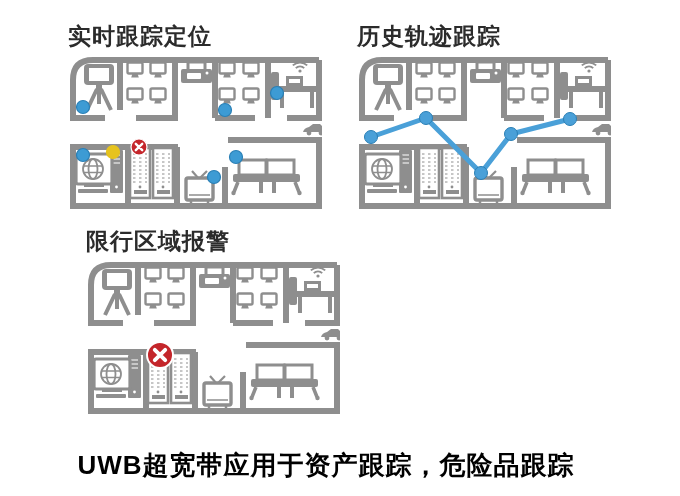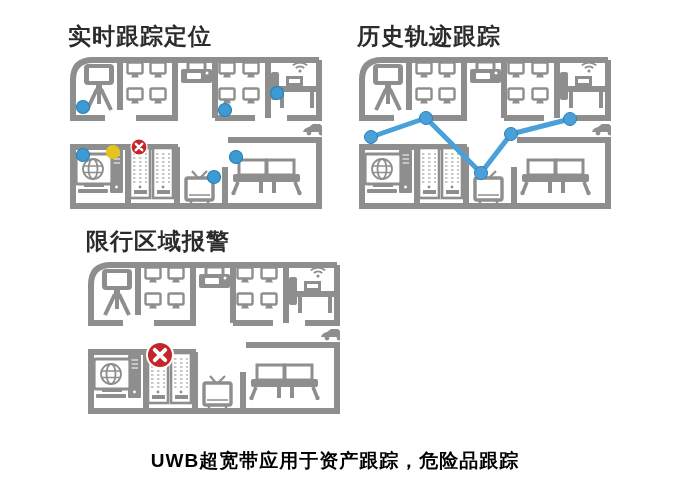--- a/index.html
+++ b/index.html
@@ -1,21 +1,21 @@
 <!DOCTYPE html>
 <html><head>
 <meta charset="utf-8">
 <style>
   html,body{margin:0;padding:0;background:#ffffff;}
   body{width:680px;height:496px;overflow:hidden;font-family:"Liberation Sans",sans-serif;}
   .canvas{position:relative;width:680px;height:496px;background:#fff;border-radius:12px;}
   .quad{position:absolute;width:256px;}
   .quad h2{margin:0 0 0 2px;height:28px;line-height:28px;font-size:23px;font-weight:bold;color:#2b2b2b;letter-spacing:1px;}
   .quad svg.map{display:block;width:256px;height:164px;}
-  .caption{position:absolute;left:9px;top:448px;width:652px;text-align:center;font-size:19px;font-weight:bold;color:#000;letter-spacing:1px;}
+  .caption{position:absolute;left:0;top:448px;width:652px;text-align:center;font-size:26px;font-weight:bold;color:#000;letter-spacing:1px;}
   .wall{stroke:#8e8e8e;stroke-width:6;fill:none;}
   .fur-fill{fill:#8e8e8e;}
   .fur-stroke{stroke:#8e8e8e;fill:none;}
   .track-line{fill:none;stroke-width:5;stroke-linecap:round;stroke-linejoin:round;}
   #symdefs{position:absolute;width:0;height:0;overflow:hidden;}
 </style>
 </head>
 <body>
 
 <svg id="symdefs" aria-hidden="true">

